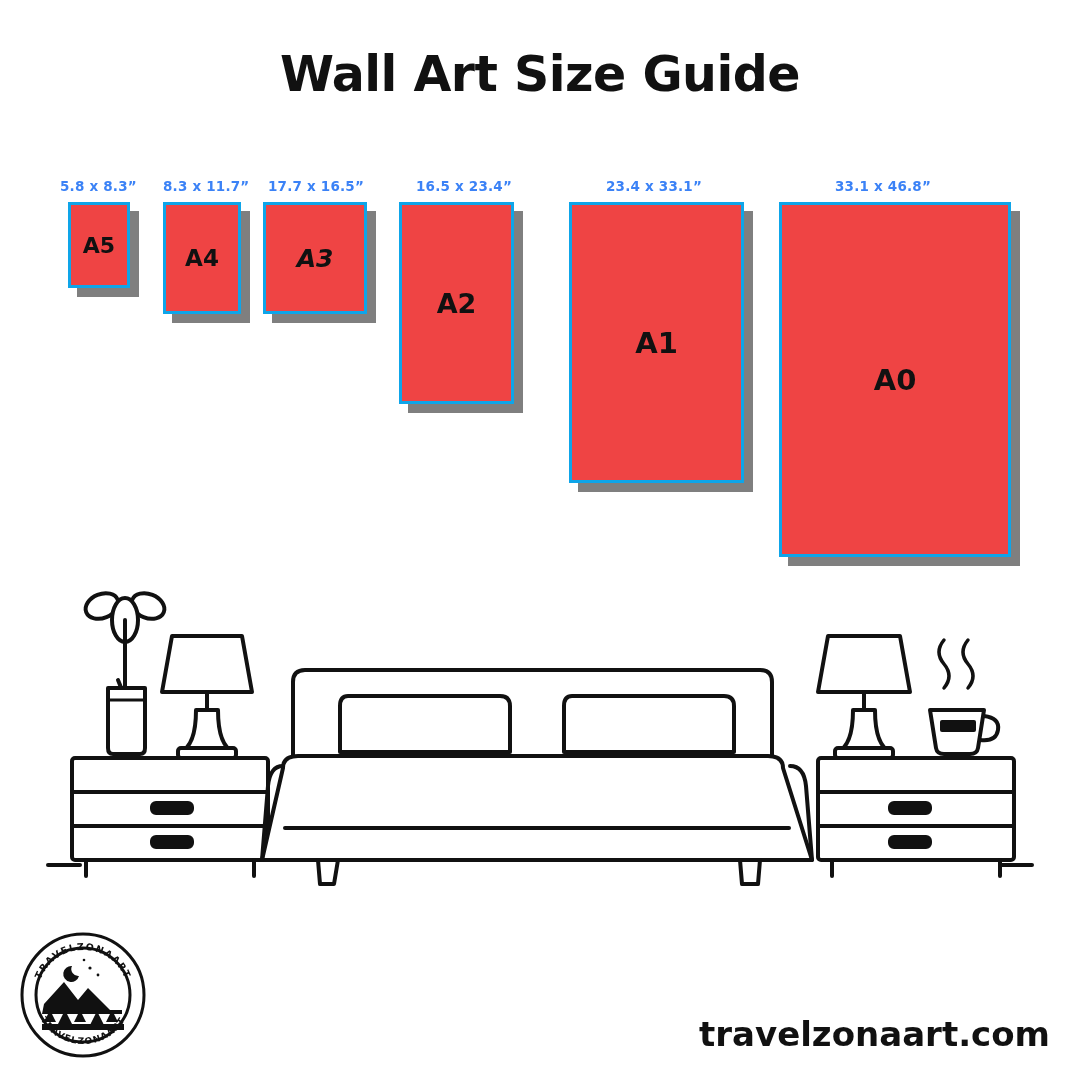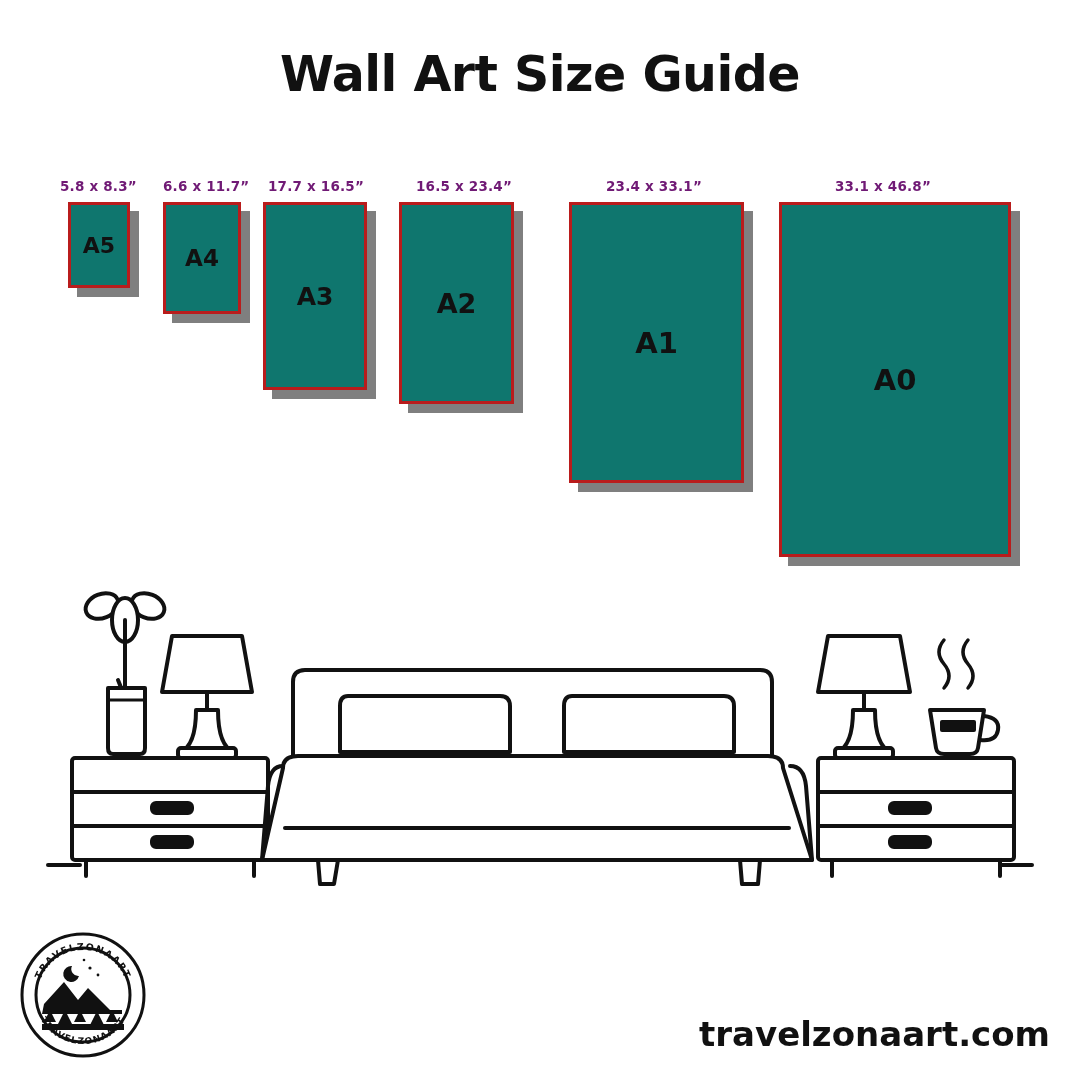--- a/index.html
+++ b/index.html
@@ -37,42 +37,42 @@
     height: 420px;
   }
   .size-item {
     position: absolute;
   }
   .size-label {
     position: absolute;
     white-space: nowrap;
     font-size: 13.5px;
     font-weight: 700;
-    color: #701a75;
+    color: #3b82f6;
     letter-spacing: 0.2px;
   }
   .frame-wrap {
     position: absolute;
   }
   .frame-shadow {
     position: absolute;
     background: #7f7f7f;
     left: 9px;
     top: 9px;
     width: 100%;
     height: 100%;
   }
   .frame-box {
     position: absolute;
     left: 0;
     top: 0;
     width: 100%;
     height: 100%;
-    background: #0f766e;
-    border: 3px solid #b91c1c;
+    background: #ef4444;
+    border: 3px solid #0ea5e9;
     box-sizing: border-box;
     display: flex;
     align-items: center;
     justify-content: center;
   }
   .frame-name {
     font-size: 25px;
     font-weight: 700;
     color: #111111;
   }
@@ -116,32 +116,32 @@
     <div class="size-label" style="left:60px; top:8px;">5.8 x 8.3”</div>
     <div class="frame-wrap" style="left:68px; top:32px; width:62px; height:86px;">
       <div class="frame-shadow"></div>
       <div class="frame-box">
         <span class="frame-name" style="font-size:22px;">A5</span>
       </div>
     </div>
   </div>
 
   <div class="size-item">
-    <div class="size-label" style="left:163px; top:8px;">6.6 x 11.7”</div>
+    <div class="size-label" style="left:163px; top:8px;">8.3 x 11.7”</div>
     <div class="frame-wrap" style="left:163px; top:32px; width:78px; height:112px;border-radius:27px;">
       <div class="frame-shadow"></div>
       <div class="frame-box">
         <span class="frame-name" style="font-size:23px;">A4</span>
       </div>
     </div>
   </div>
 
   <div class="size-item">
     <div class="size-label" style="left:268px; top:8px;">17.7 x 16.5”</div>
-    <div class="frame-wrap" style="left:263px; top:32px; width:104px; height:188px;">
+    <div class="frame-wrap" style="left:263px; top:32px; width:104px; height:112px;font-style:italic;">
       <div class="frame-shadow"></div>
       <div class="frame-box">
         <span class="frame-name" style="font-size:25px;">A3</span>
       </div>
     </div>
   </div>
 
   <div class="size-item">
     <div class="size-label" style="left:416px; top:8px;">16.5 x 23.4”</div>
     <div class="frame-wrap" style="left:399px; top:32px; width:115px; height:202px;">

